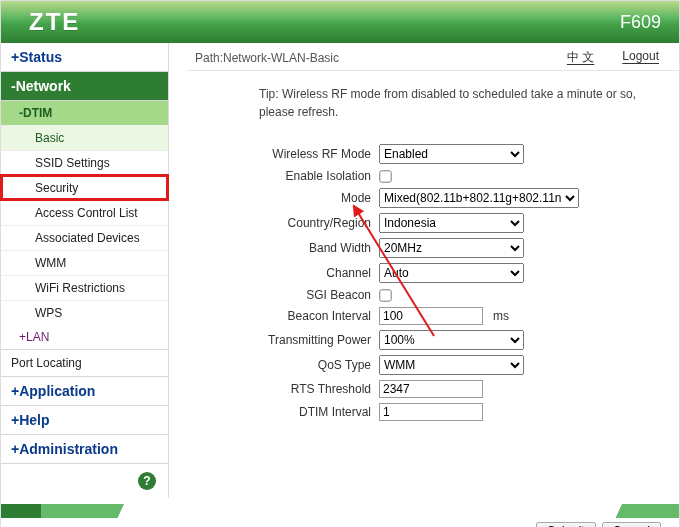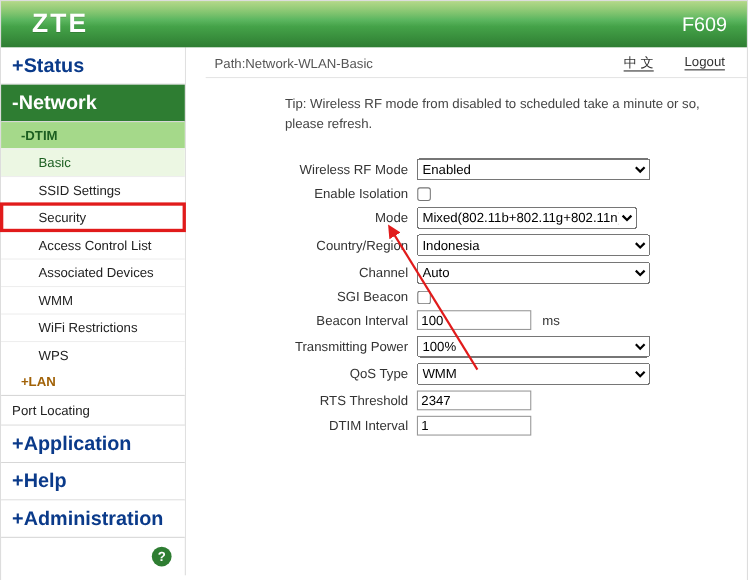--- a/index.html
+++ b/index.html
@@ -30,21 +30,21 @@
   
   .body { display: flex; }
   .sidebar { width: 168px; border-right: 1px solid #ddd; }
   .main { flex: 1; padding: 0; position: relative; }
 
   
   .nav-group { border-bottom: 1px solid #d7d7d7; }
   .nav-head {
     display:block;
     padding: 6px 10px;
-    font-size: 18px;
+    font-size: 14px;
     font-weight: 700;
     color: #0a3a8a;
     background: #fff;
   }
   .nav-head::before { content:"+"; margin-right:0; }
   .nav-head.active {
     background: #2e7d32;
     color: #fff;
   }
   .nav-head.active::before { content:"-"; }
@@ -60,21 +60,21 @@
     padding: 5px 10px 5px 34px;
     color: #222;
     cursor: pointer;
     border-top: 1px solid #eee;
   }
   .sub-item.sel { background: #ecf7e3; color: #1b5e20; }
   .sub-item.hl {
     outline: 3px solid #e11b1b;
     outline-offset: -2px;
   }
-  .sub-head.lan { background:#fff; color:#a16207; font-weight:700; }
+  .sub-head.lan { background:#fff; color:#701a75; font-weight:400; }
   .sub-head.lan::before { content:"+"; }
   .nav-plain { padding:6px 10px; border-bottom:1px solid #d7d7d7; color:#222; }
 
   .help-icon {
     width:18px;height:18px;border-radius:50%;
     background:#2e7d32;color:#fff;font-weight:700;
     display:flex;align-items:center;justify-content:center;
     margin:8px 12px 8px auto; font-size:12px;
   }
 
@@ -88,21 +88,21 @@
   }
   .toplinks { display:flex; gap:28px; }
   .toplinks a { color:#333; text-decoration: underline; text-underline-offset: 3px; }
 
   
   .tip { padding: 14px 30px 14px 90px; color:#444; line-height:1.5; }
   .form { padding: 4px 4px 8px 0; }
   .row { display:flex; align-items:center; margin: 5px 0; }
   .row label { width: 210px; text-align: right; padding-right: 8px; color:#333; }
   .row .ctl { flex:1; display:flex; align-items:center; gap:6px; }
-  select { width: 212px; font-size:12px; height:20px; }
+  select { width: 145px; font-size:12px; height:20px; }
   select.wide { width: 200px; }
   input[type=text] { width: 104px; font-size:12px; height:18px; padding:0 3px; border:1px solid #999; }
   .unit { margin-left:4px; color:#333; }
   input[type=checkbox]{ transform: scale(0.95); }
 
   
   .stripe {
     margin-top:6px;
     height:14px;
     background:
@@ -198,20 +198,26 @@
               <select class="wide"><option>Mixed(802.11b+802.11g+802.11n)</option></select>
             </div>
         </div>
         <div class="row">
           <label>Country/Region</label>
           <div class="ctl">
               <select><option>Indonesia</option></select>
             </div>
         </div>
         <div class="row">
+          <label>Band Width</label>
+          <div class="ctl">
+              <select><option>20MHz</option></select>
+            </div>
+        </div>
+        <div class="row">
           <label>Channel</label>
           <div class="ctl">
               <select><option>Auto</option></select>
             </div>
         </div>
         <div class="row">
           <label>SGI Beacon</label>
           <div class="ctl">
               <input type="checkbox" style="">
             </div>

